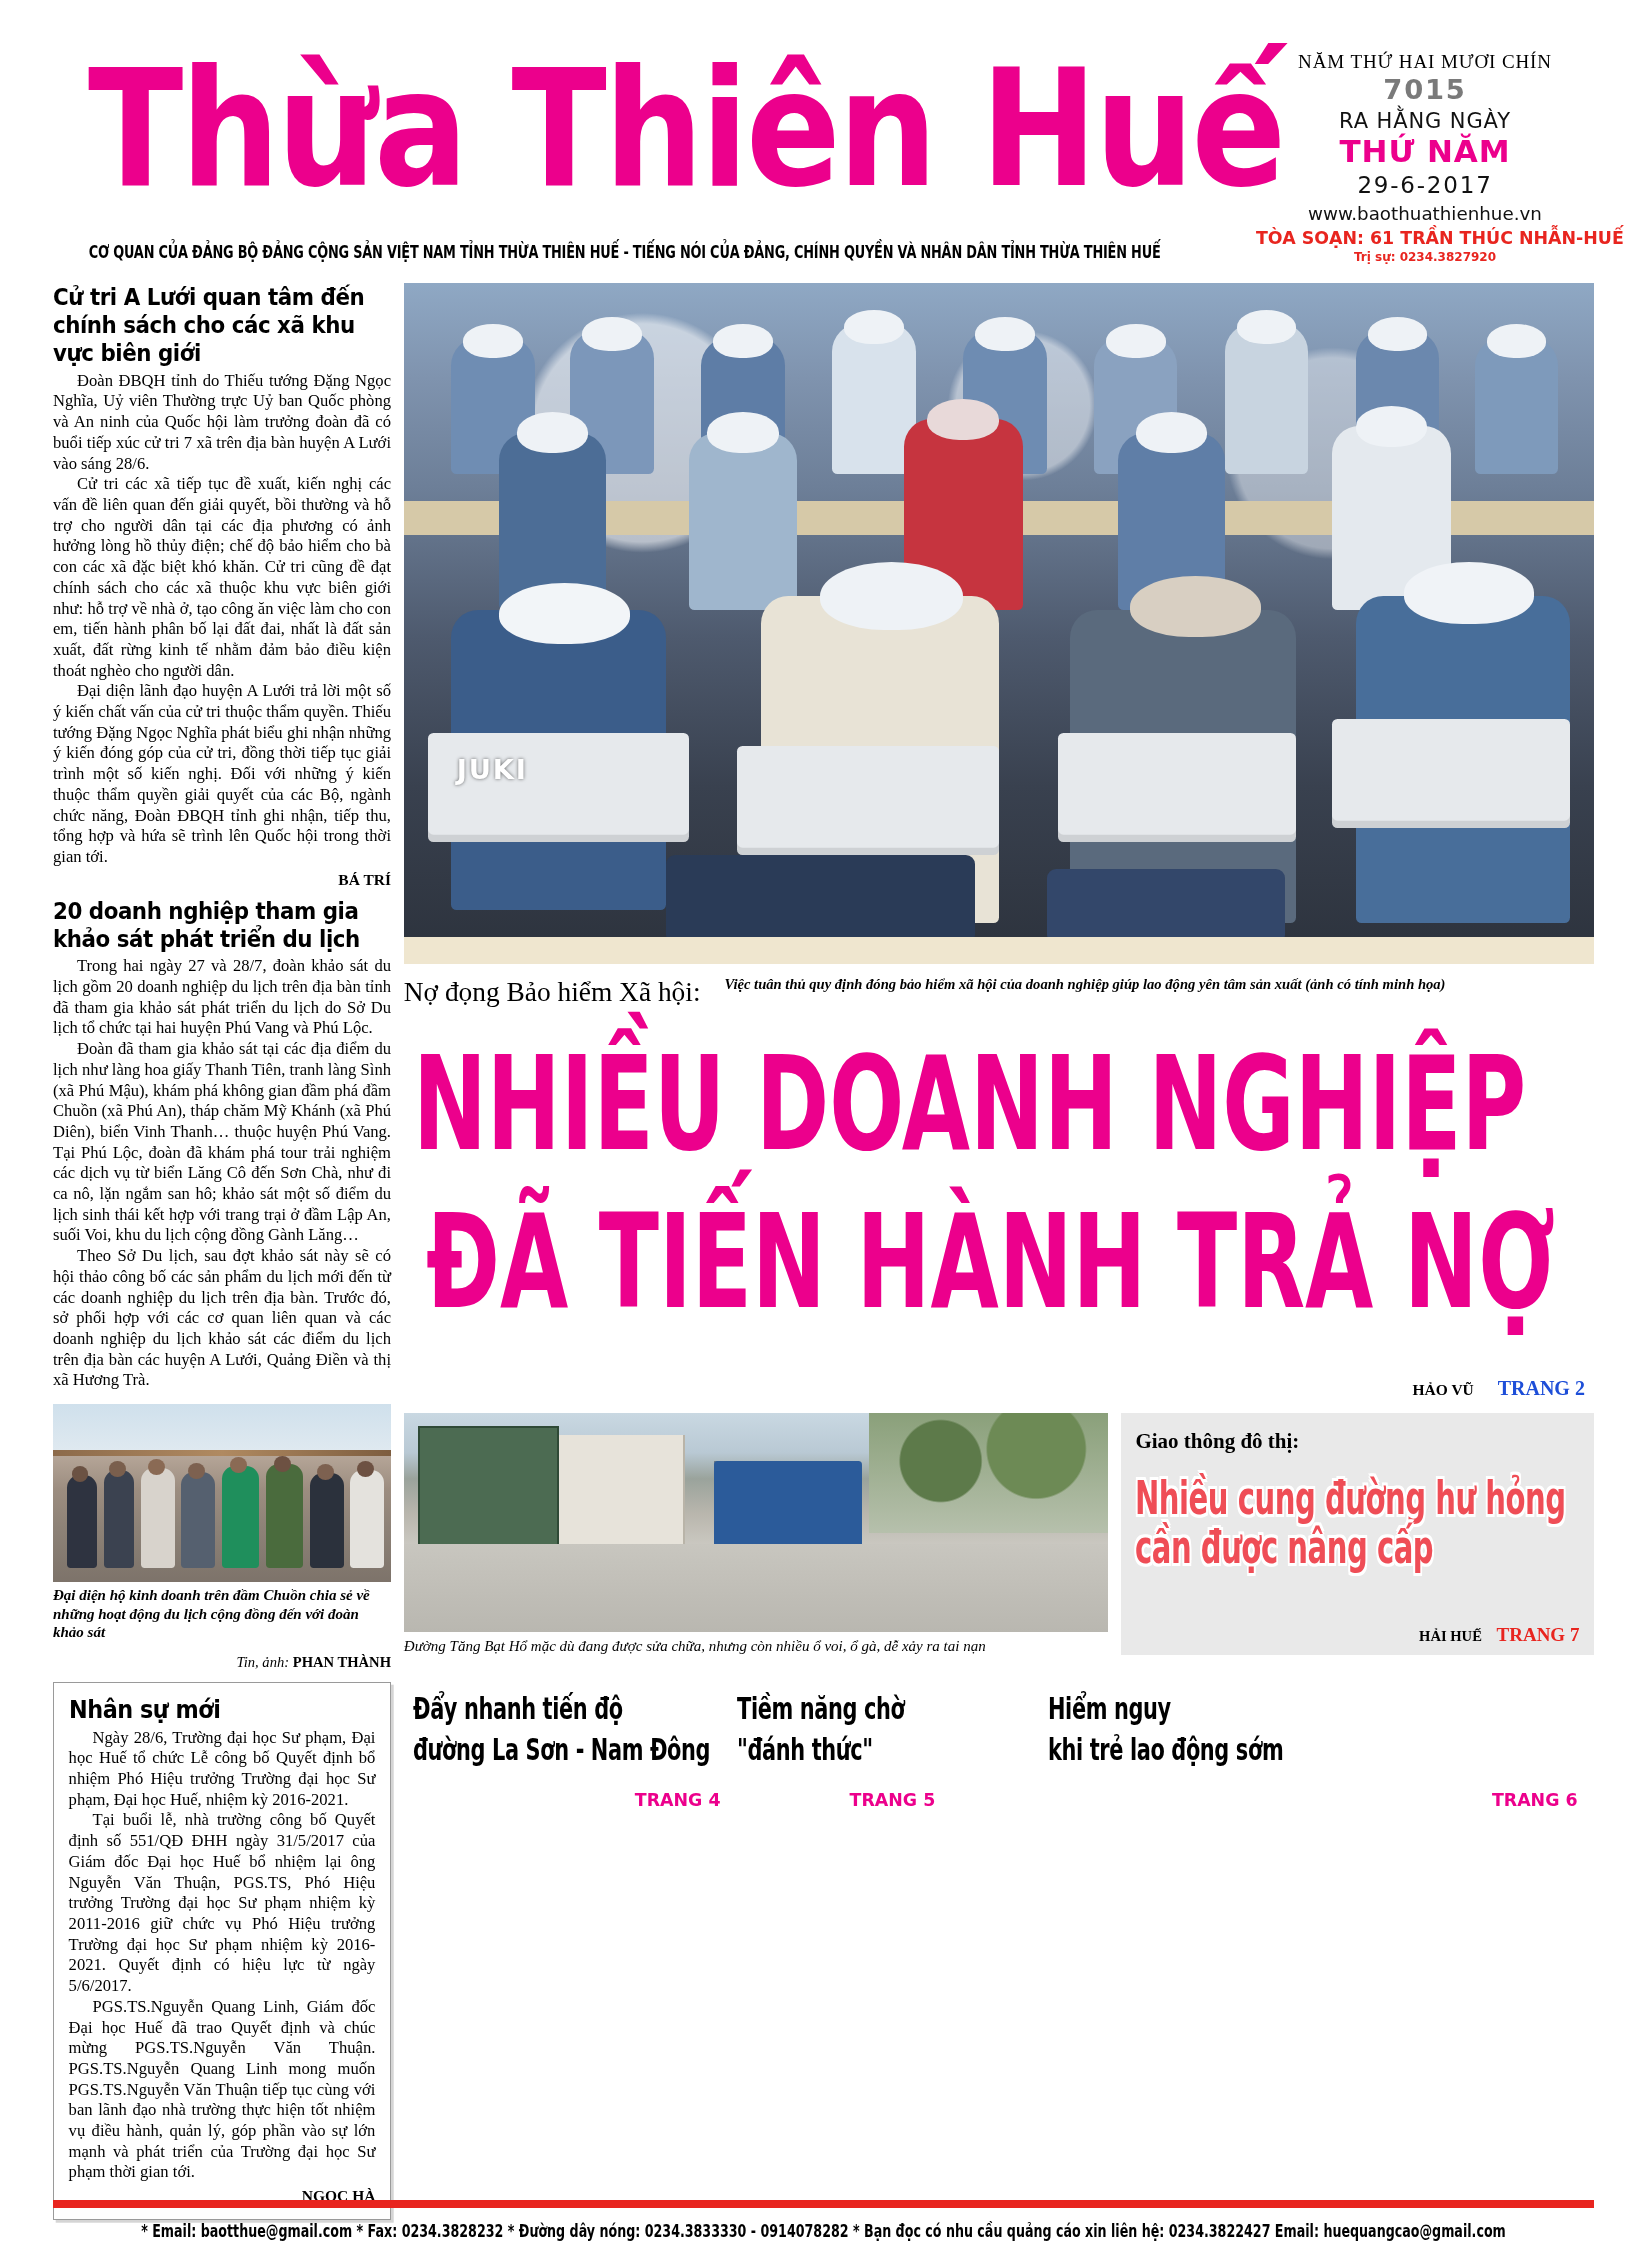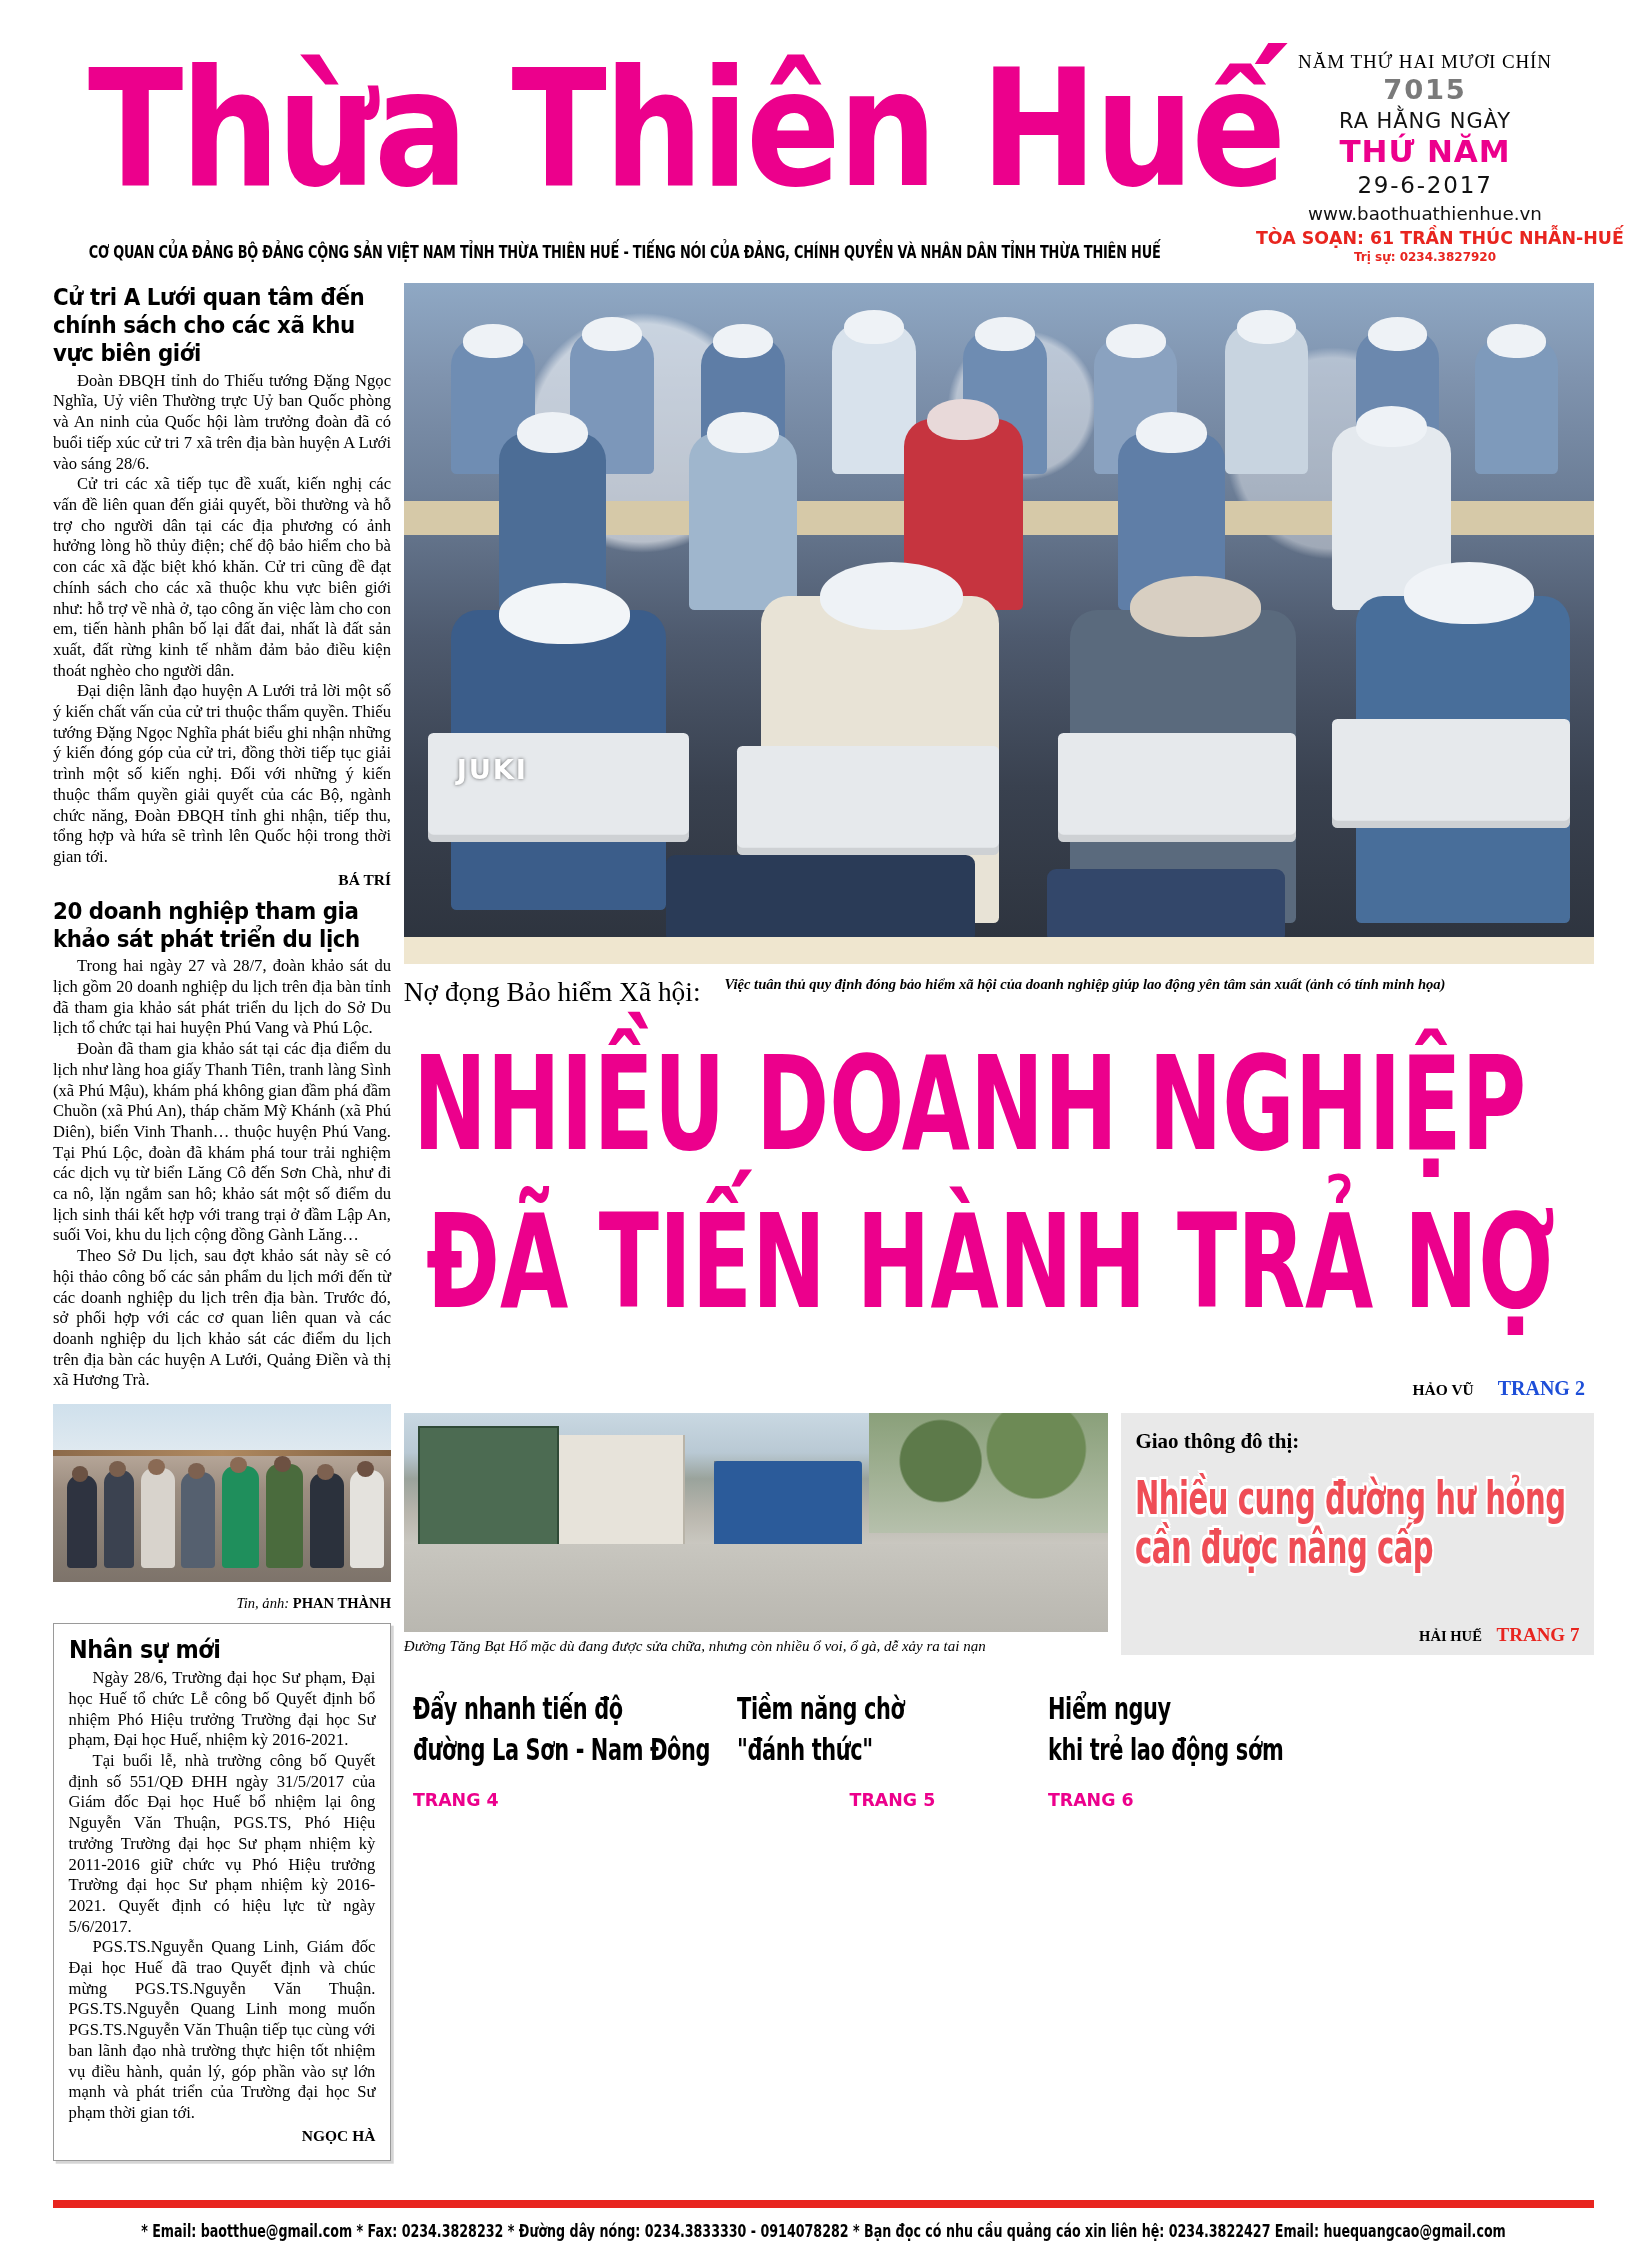--- a/index.html
+++ b/index.html
@@ -301,21 +301,21 @@
     font-family:"DejaVu Sans", sans-serif;
     font-weight: bold; font-size: 22px; line-height: 41px;
     letter-spacing: -0.4px;
     transform: scaleY(1.35) scaleX(0.95);
     transform-origin: left top;
     white-space: nowrap;
   }
   .teaser-page {
     font-family:"DejaVu Sans", sans-serif;
     font-weight: bold; font-size: 17.4px; color:#ec008c;
-    text-align: left; margin-top: 27.4px; padding-right: 16.4px;
+    text-align: right; margin-top: 27.4px; padding-right: 16.4px;
   }
   .teaser-2 .teaser-page { text-align: center; padding-right:0; }
 
   
   .footer-wrap { position: absolute; left: 53px; right: 53px; bottom: 31px; }
   .footer-rule { height: 8.2px; background:#e8251f; }
   .footer-text {
     margin-top: 12.8px;
     text-align: center;
     font-family:"DejaVu Sans", sans-serif;
@@ -382,20 +382,21 @@
           <div class="ps-fig" style="left:50%; width:11%; height:57%; background:#1f8f5c;"></div>
           <div class="ps-head" style="left:52.5%; bottom:61%; width:5%; height:9%; background:#8a6a54;"></div>
           <div class="ps-fig" style="left:63%; width:11%; height:58%; background:#4a6b3d;"></div>
           <div class="ps-head" style="left:65.5%; bottom:62%; width:5%; height:9%; background:#6d5142;"></div>
           <div class="ps-fig" style="left:76%; width:10%; height:53%; background:#2b313c;"></div>
           <div class="ps-head" style="left:78%; bottom:57%; width:5%; height:9%; background:#7d6150;"></div>
           <div class="ps-fig" style="left:88%; width:10%; height:55%; background:#e4e2dd;"></div>
           <div class="ps-head" style="left:90%; bottom:59%; width:5%; height:9%; background:#6d5142;"></div>
         </div>
 
+        <div class="caption">Đại diện hộ kinh doanh trên đầm Chuồn chia sẻ về những hoạt động du lịch cộng đồng đến với đoàn khảo sát</div>
 
         <div class="credit">
           <span>Tin, ảnh:</span>
           <b>PHAN THÀNH</b>
         </div>
       </div>
 
       <div class="boxed">
         <h2 class="art-headline">Nhân sự mới</h2>
         <div class="body-text">

